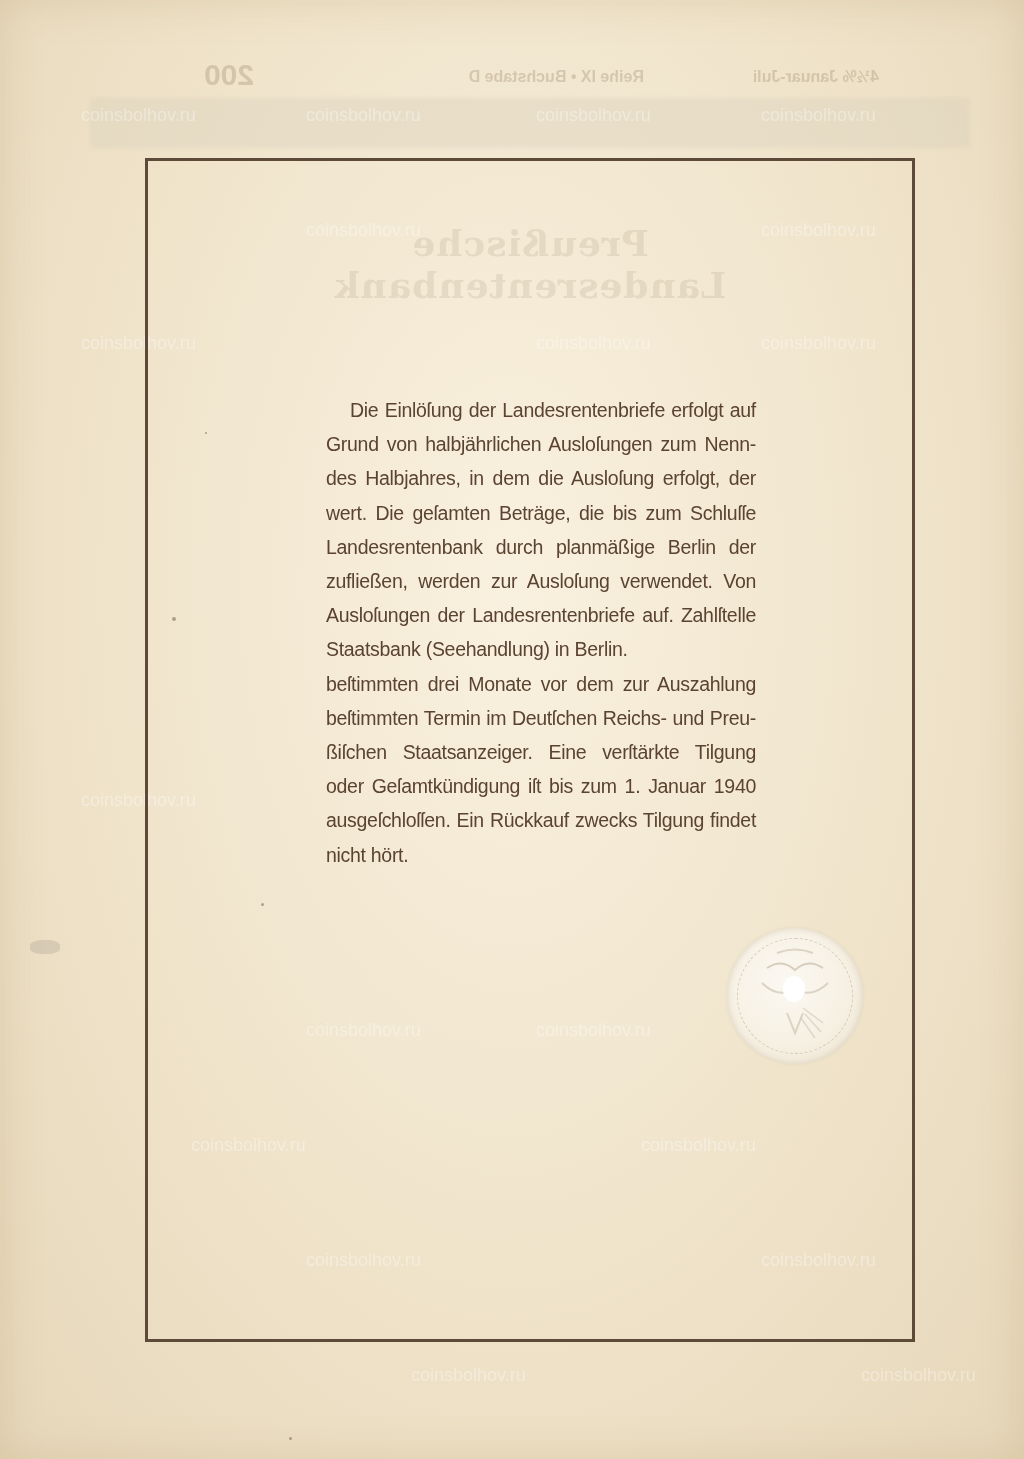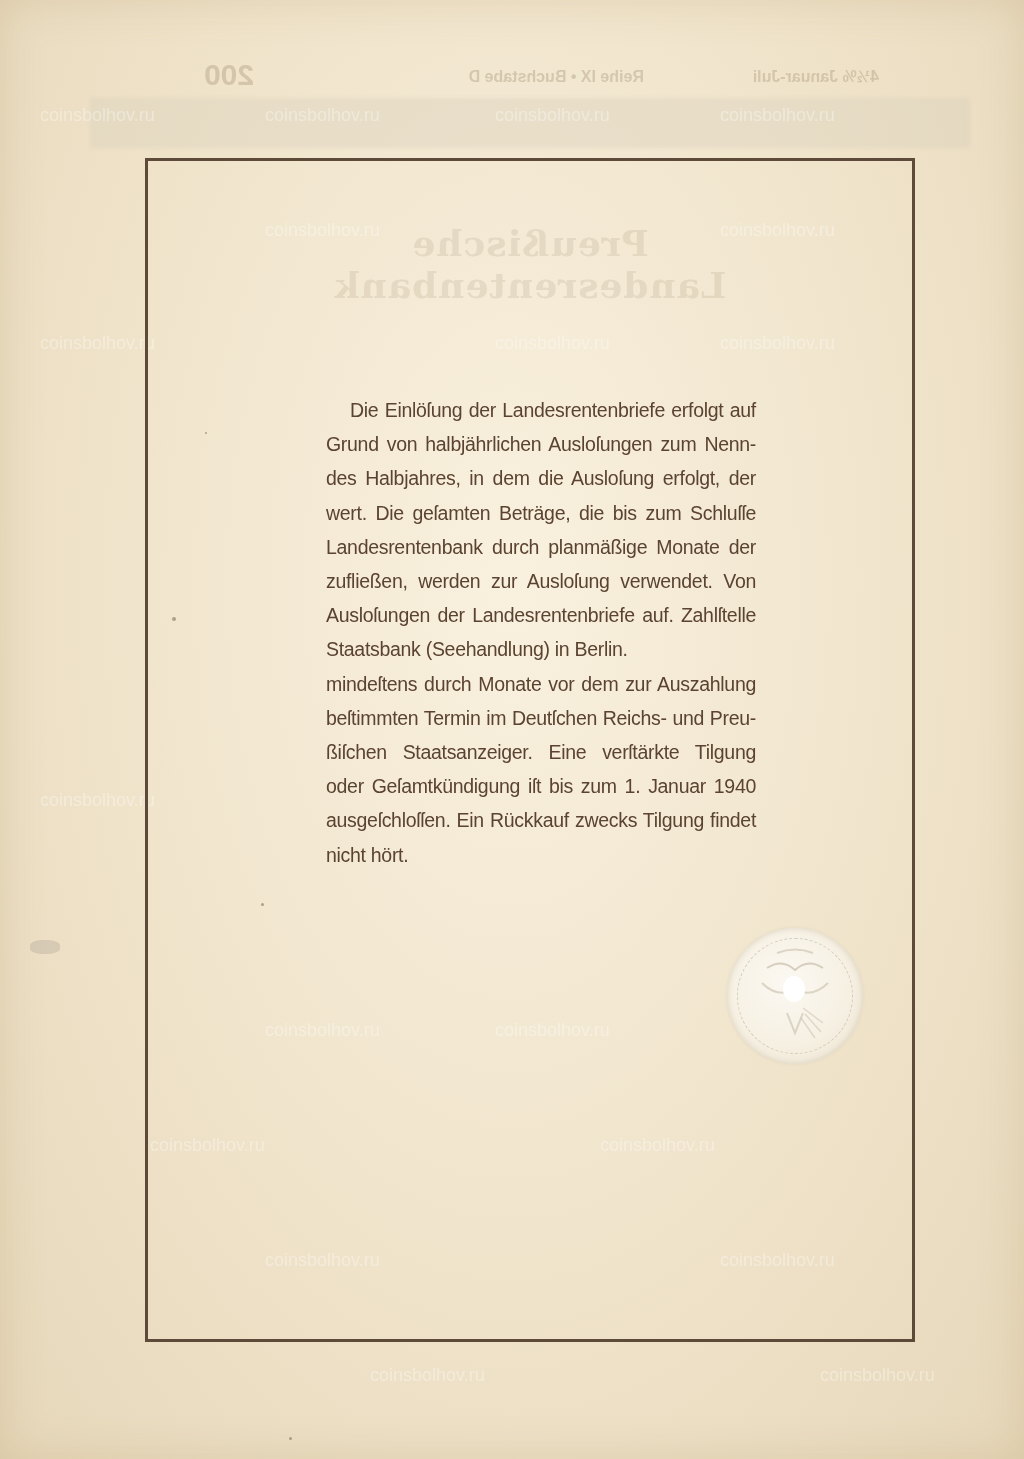--- a/index.html
+++ b/index.html
@@ -78,20 +78,21 @@
       color: rgba(150,130,100,0.16);
       transform: scaleX(-1);
       letter-spacing: 1px;
     }
     .watermark {
       position: absolute;
       font-family: "Liberation Sans", sans-serif;
       font-size: 18px;
       color: rgba(255,255,255,0.35);
       white-space: nowrap;
+      margin-left: 41px;
     }
     .border-frame {
       position: absolute;
       left: 145px;
       top: 158px;
       width: 764px;
       height: 1178px;
       border: 3px solid #5e4a38;
       box-sizing: content-box;
     }
@@ -187,27 +188,27 @@
 <span class="watermark" style="left:820px;top:1365px">coinsbolhov.ru</span>
 
 <div class="border-frame"></div>
 
 <div class="text-block">
   <p>
     <span class="line indent">Die Einlöſung der Landesrentenbriefe erfolgt auf</span>
     <span class="line">Grund von halbjährlichen Ausloſungen zum Nenn-</span>
     <span class="line">des Halbjahres, in dem die Ausloſung erfolgt, der</span>
     <span class="line">wert. Die geſamten Beträge, die bis zum Schluſſe</span>
-    <span class="line">Landesrentenbank durch planmäßige Monate der</span>
+    <span class="line">Landesrentenbank durch planmäßige Berlin der</span>
     <span class="line">zufließen, werden zur Ausloſung verwendet. Von</span>
     <span class="line">Ausloſungen der Landesrentenbriefe auf. Zahlſtelle</span>
     <span class="line last">Staatsbank (Seehandlung) in Berlin.</span>
   </p>
   <p>
-    <span class="line">mindeſtens durch Monate vor dem zur Auszahlung</span>
+    <span class="line">beſtimmten drei Monate vor dem zur Auszahlung</span>
     <span class="line">beſtimmten Termin im Deutſchen Reichs- und Preu-</span>
     <span class="line">ßiſchen Staatsanzeiger. Eine verſtärkte Tilgung</span>
     <span class="line">oder Geſamtkündigung iſt bis zum 1. Januar 1940</span>
     <span class="line">ausgeſchloſſen. Ein Rückkauf zwecks Tilgung findet</span>
     <span class="line last">nicht hört.</span>
   </p>
 </div>
 
 <div class="seal">
   <div class="seal-ring"></div>

